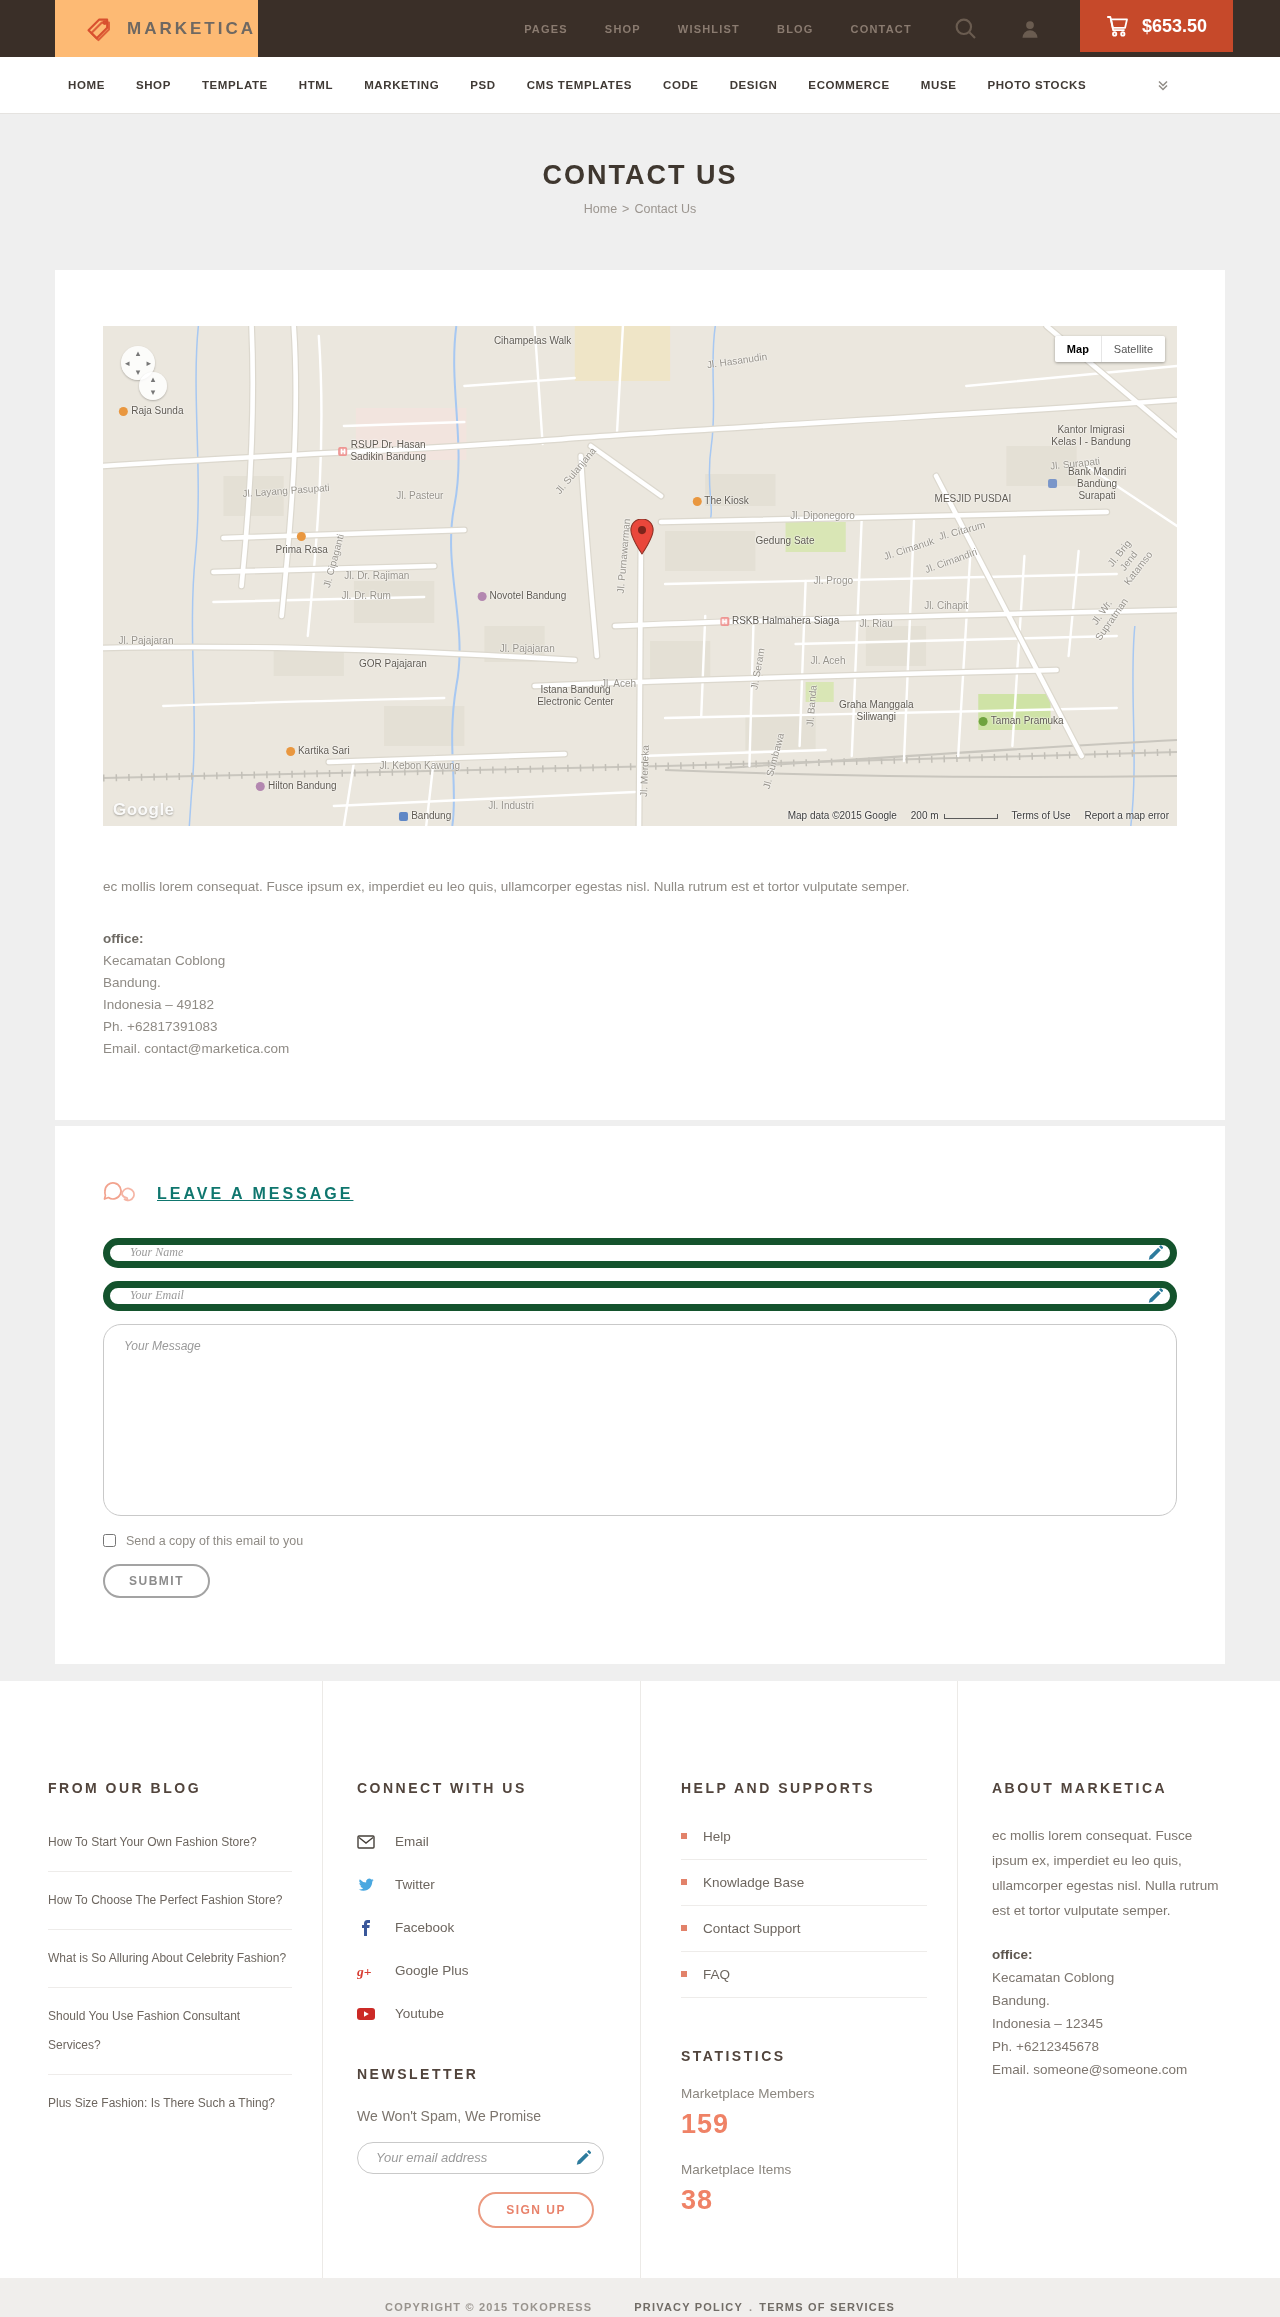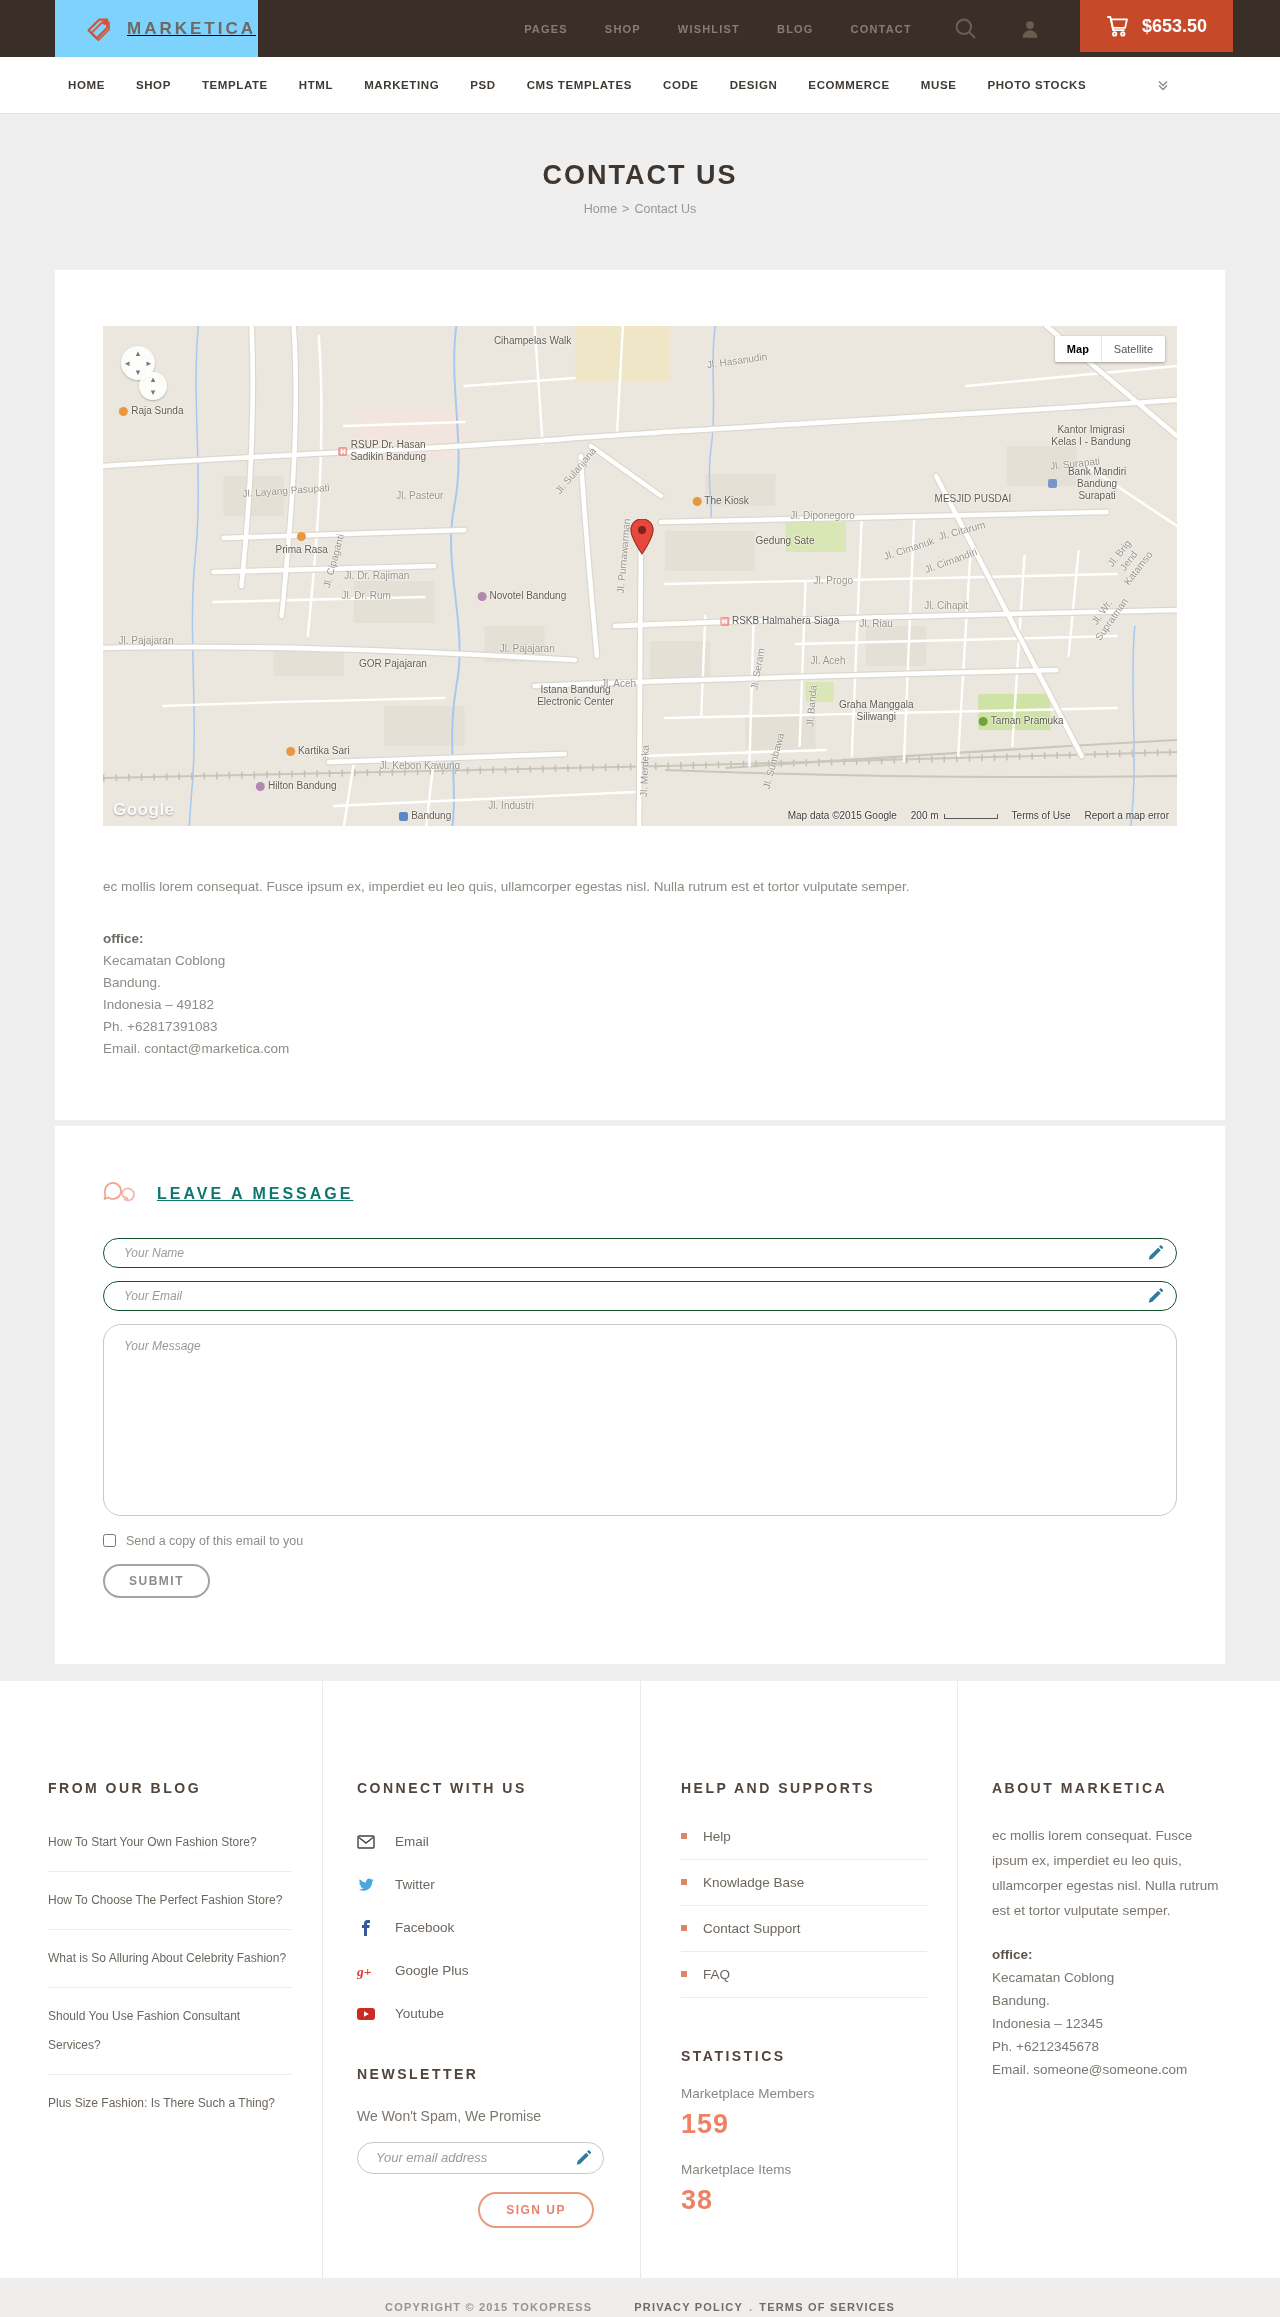--- a/index.html
+++ b/index.html
@@ -3,22 +3,22 @@
 <meta charset="utf-8">
 <style>
   * { margin:0; padding:0; box-sizing:border-box; }
   html,body { width:1280px; }
   body { height:2317px; overflow:hidden; background:#efefef;
          font-family:"Liberation Sans", sans-serif; }
   a { text-decoration:none; color:inherit; cursor:pointer; }
 
   
   .topbar { height:57px; background:#3a2f28; display:flex; align-items:center; }
-  .logo-box { background:#7dd3fc; height:57px; width:203px; margin-left:55px;
-              display:flex; align-items:center; gap:14px; padding-left:30px;text-decoration:underline; }
+  .logo-box { background:#fdba74; height:57px; width:203px; margin-left:55px;
+              display:flex; align-items:center; gap:14px; padding-left:30px; }
   .logo-box svg { flex:none; }
   .brand { font-size:17px; font-weight:bold; letter-spacing:3px; color:#6e6862; }
   .hnav { display:flex; gap:37px; margin-left:auto; align-items:center; }
   .hnav a { font-size:11px; font-weight:bold; letter-spacing:1.2px; color:#8a7b70; }
   .hicon { margin-left:42px; display:flex; align-items:center; }
   .cartbtn { margin-left:40px; margin-right:47px; height:52px; align-self:flex-start;
              background:#c6492a; display:flex; align-items:center; gap:12px;
              padding:0 26px; border:none; cursor:pointer; }
   .cartbtn span { color:#fff; font-size:18px; font-weight:bold; }
 
@@ -88,22 +88,22 @@
   
   .intro { margin-top:50px; font-size:13.5px; color:#8f8b85; line-height:1.6; }
   .office { margin-top:30px; font-size:13.5px; color:#8f8b85; }
   .office b { display:block; color:#6e6a64; line-height:22px; }
   .office div { line-height:22px; }
 
   
   .lm-head { display:flex; align-items:center; gap:22px; margin-bottom:30px; height:28px; }
   .lm-head h2 { font-size:16px; font-weight:bold; letter-spacing:3px; color:#0f766e;text-decoration:underline; }
   .field { position:relative; margin-bottom:13px; }
-  .field input { width:100%; height:30px; border:1px solid #14532d; border-radius:16px;
-                 padding:0 42px 0 20px; font-size:12px; color:#555; font-family:Liberation Sans, sans-serif; outline:none;}
+  .field input { width:100%; height:30px; border:7px solid #14532d; border-radius:16px;
+                 padding:0 42px 0 20px; font-size:12px; color:#555; font-family:Liberation Serif, serif; outline:none;}
   .field .pen { position:absolute; right:14px; top:7px; }
   textarea { width:100%; height:192px; border:1px solid #c9c9c9; border-radius:18px;
              padding:14px 20px; font-size:12px; color:#555; font-family:inherit;
              resize:none; outline:none; margin-bottom:18px; display:block; }
   ::placeholder { font-style:italic; color:#9a9a9a; opacity:1; }
   .copyrow { display:flex; align-items:center; gap:10px; font-size:12.5px; color:#8f8b85; }
   .copyrow input { width:13px; height:13px; }
   .submit { margin-top:16px; background:#fff; border:2px solid #a3a3a3; border-radius:17px;
             padding:8px 24px; font-size:12px; font-weight:bold; letter-spacing:1.5px;
             color:#8c8c8c; cursor:pointer; font-family:inherit; }

